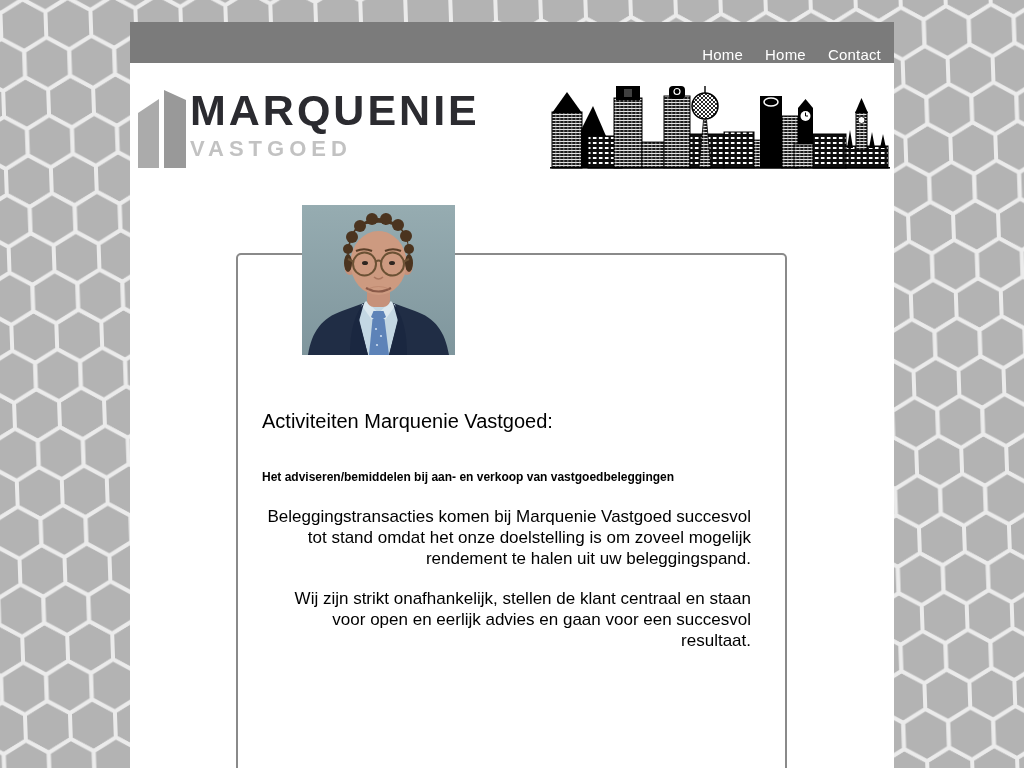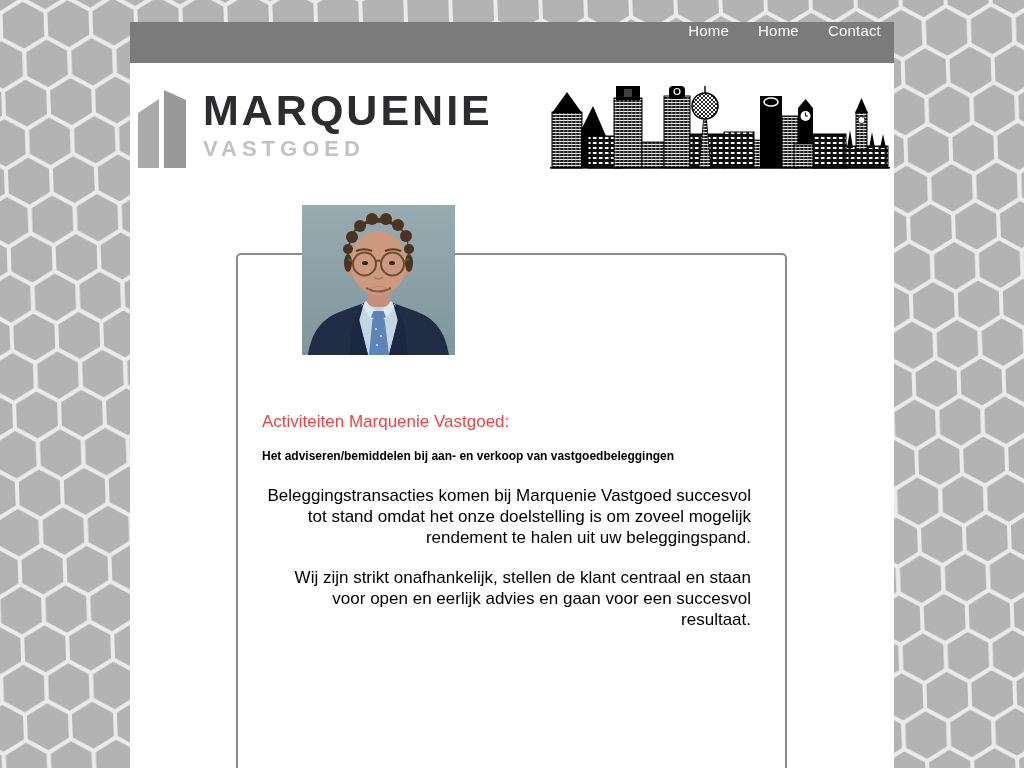--- a/index.html
+++ b/index.html
@@ -8,38 +8,38 @@
 
   
   #hex-bg { position: fixed; left: 0; top: 0; width: 1024px; height: 768px; z-index: 0; }
 
   
   .page { position: absolute; left: 130px; top: 0; width: 764px; height: 768px; z-index: 1; }
 
   
   .navbar {
     position: absolute; left: 0; top: 22px; width: 764px; height: 41px;
-    background: #7b7b7b; display: flex; align-items: flex-start;
-    justify-content: flex-end; gap: 29px; padding-right: 13px;
+    background: #7b7b7b; display: flex; align-items: flex-end;
+    justify-content: flex-end; gap: 22px; padding-right: 13px;
   }
   .nav-item {
     color: #ffffff; font-size: 15px; text-decoration: none; cursor: pointer;
     white-space: nowrap; letter-spacing: 0.2px;
   }
 
   
   .main {
     position: absolute; left: 0; top: 63px; width: 764px; height: 705px;
     background: #ffffff; overflow: hidden;
   }
 
   
   .logo { position: absolute; left: 7px; top: 21px; display: flex; align-items: flex-start; }
   .logo-icon { width: 50px; height: 84px; }
-  .wordmark { margin-left: 16px; margin-top: 5px; }
+  .wordmark { margin-left: 3px; margin-top: 5px; }
   .brand-name {
     font-size: 43px; font-weight: 700; letter-spacing: 3px;
     color: #2b2b30; line-height: 1.0; white-space: nowrap;
   }
   .brand-sub {
     font-size: 22px; font-weight: 700; letter-spacing: 5px;
     color: #c2c2c2; line-height: 1.0; margin-top: 6px; white-space: nowrap;
   }
 
   
@@ -47,21 +47,21 @@
 
   
   .portrait { position: absolute; left: 172px; top: 142px; width: 153px; height: 150px; z-index: 3; }
 
   
   .card {
     position: absolute; left: 106px; top: 190px; width: 551px; height: 600px;
     background: #ffffff; border: 2px solid #8a8a8a; border-radius: 5px; z-index: 2;
   }
   .card-inner { padding: 156px 0 0 24px; width: 513px; }
-  .intro { font-size: 17px; line-height: 21px; color: #ef4444; margin-bottom: 14px; }
+  .intro { font-size: 20px; line-height: 21px; color: #000000; margin-bottom: 35px; }
   .heading { font-size: 12px; font-weight: 700; line-height: 21px; color: #000; margin-bottom: 18px; width: 489px; }
   .para { font-size: 17px; line-height: 21px; color: #000; margin-bottom: 19px; width: 489px; text-align: right; }
 </style>
 </head>
 <body>
 
 <svg id="hex-bg" xmlns="http://www.w3.org/2000/svg" width="1024" height="768">
   <defs>
     <polygon id="hx" points="0,-26 22.5,-13 22.5,13 0,26 -22.5,13 -22.5,-13" fill="#b3b3b3" stroke="#ebebeb" stroke-width="4"></polygon>
     <pattern id="hexpat" width="45" height="78" patternUnits="userSpaceOnUse" patternTransform="rotate(-2)">

